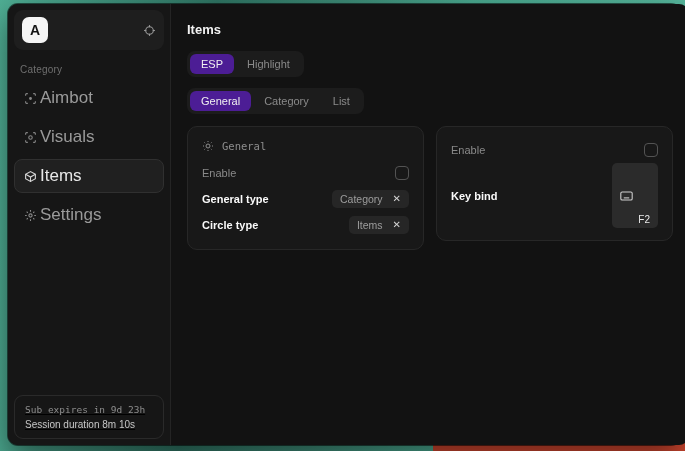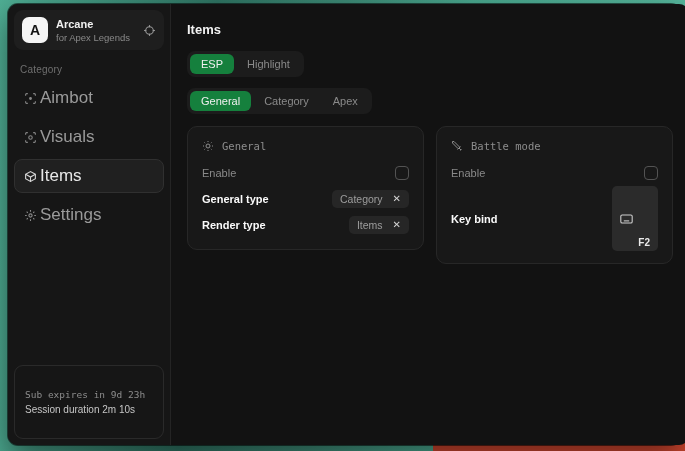--- a/index.html
+++ b/index.html
@@ -46,38 +46,38 @@
     border:1px solid transparent; border-radius:8px;
     color:#9a9a9a; font-size:17px; cursor:pointer;
   }
   .nav-item .ic { display:flex; color:#8a8a8a; }
   .nav-item.active { background:#202020; border-color:#303030; color:#e8e8e8; }
   .nav-item.active .ic { color:#d6d6d6; }
 
   .sb-spacer { flex:1; }
   .sb-footer {
     margin:0 6px; border:1px solid #2a2a2a; border-radius:9px;
-    padding:23px 10px; display:flex; flex-direction:column; gap:4px;
+    padding:8px 10px; display:flex; flex-direction:column; gap:4px;text-decoration:underline;
   }
   .sb-footer .l1 { font-family:"DejaVu Sans Mono", monospace; font-size:9.5px; color:#8d8d8d; }
   .sb-footer .l2 { font-size:10px; color:#c6c6c6; }
 
   
   .main { flex:1; padding:14px 16px; border-radius:0 10px 10px 0; background:#121212; }
   .page-title { font-size:13px; font-weight:700; color:#f2f2f2; margin:4px 0 14px; }
 
   .tab-group {
     display:flex; width:max-content; background:#1c1c1c;
     border-radius:8px; padding:3px; gap:2px; margin-bottom:11px;
   }
   .tab {
     padding:4px 11px; font-size:11px; color:#8a8a8a;
     border-radius:6px; cursor:pointer; white-space:nowrap;
   }
-  .tab.active { background:#15803d; color:#f0f0f0; }
+  .tab.active { background:#4c1d95; color:#f0f0f0; }
 
   .panels { display:flex; gap:12px; align-items:flex-start; margin-top:12px; }
   .panel {
     width:237px; background:#181818; border:1px solid #272727;
     border-radius:10px; padding:10px 14px 12px;
   }
   .panel-title {
     display:flex; align-items:center; gap:8px; color:#8d8d8d;
     font-family:"DejaVu Sans Mono", monospace; font-size:10.5px;
     margin:3px 0 8px;
@@ -95,40 +95,36 @@
   .chip {
     display:flex; align-items:center; gap:10px; background:#262626;
     border-radius:5px; padding:3px 8px; cursor:pointer;
   }
   .chip .chip-val { font-size:10.5px; color:#9d9d9d; }
   .chip .chip-x { font-size:10px; color:#d4d4d4; cursor:pointer; line-height:1; }
   .keychip {
     display:flex; align-items:center; gap:5px; background:#2b2b2b;
     border-radius:5px; padding:3px 8px; cursor:pointer;
   }
-  .keychip .key-val { font-size:10px; font-weight:700; color:#e9e9e9;margin-top:48px; }
+  .keychip .key-val { font-size:10px; font-weight:400; color:#e9e9e9;margin-top:48px; }
   .keychip .ic { display:flex; color:#cfcfcf; }
 
   svg { display:block; }
 </style>
 </head>
 <body>
 
 <div class="bg-red-right"></div>
 <div class="bg-red-bottom"></div>
 
 <div class="window">
 
   <div class="sidebar">
     <div class="brand-card">
       <div class="brand-logo">A</div>
-      <div class="brand-text">
-        <span class="brand-title">Arcane</span>
-        <span class="brand-sub">for Apex Legends</span>
-      </div>
       <span class="brand-target">
         <svg width="13" height="13" viewBox="0 0 24 24" fill="none" stroke="currentColor" stroke-width="2">
           <circle cx="12" cy="12" r="7"></circle>
             <line x1="12" y1="2" x2="12" y2="6"></line>
             <line x1="12" y1="18" x2="12" y2="22"></line>
           <line x1="2" y1="12" x2="6" y2="12"></line>
             <line x1="18" y1="12" x2="22" y2="12"></line>
         </svg>
       </span>
     </div>
@@ -178,36 +174,36 @@
           </svg>
         </span>
         <span>Settings</span>
       </div>
     </div>
 
     <div class="sb-spacer"></div>
 
     <div class="sb-footer">
       <span class="l1">Sub expires in 9d 23h</span>
-      <span class="l2">Session duration 2m 10s</span>
+      <span class="l2">Session duration 8m 10s</span>
     </div>
   </div>
 
   <div class="main">
     <div class="page-title">Items</div>
 
     <div class="tab-group">
       <div class="tab active">ESP</div>
       <div class="tab">Highlight</div>
     </div>
 
     <div class="tab-group">
       <div class="tab active">General</div>
       <div class="tab">Category</div>
-      <div class="tab">Apex</div>
+      <div class="tab">List</div>
     </div>
 
     <div class="panels">
 
       <div class="panel">
         <div class="panel-title">
           <span class="ic">
             <svg width="12" height="12" viewBox="0 0 24 24" fill="none" stroke="currentColor" stroke-width="2">
               <circle cx="12" cy="12" r="4"></circle>
               <path d="M12 2v2M12 20v2M2 12h2M20 12h2M4.9 4.9l1.4 1.4M17.7 17.7l1.4 1.4M19.1 4.9l-1.4 1.4M6.3 17.7l-1.4 1.4"></path>
@@ -220,40 +216,29 @@
           <span class="checkbox"></span>
         </div>
         <div class="row">
           <span class="lbl-bright">General type</span>
           <span class="chip">
             <span class="chip-val">Category</span>
             <span class="chip-x">✕</span>
           </span>
         </div>
         <div class="row">
-          <span class="lbl-bright">Render type</span>
+          <span class="lbl-bright">Circle type</span>
           <span class="chip">
             <span class="chip-val">Items</span>
             <span class="chip-x">✕</span>
           </span>
         </div>
       </div>
 
       <div class="panel">
-        <div class="panel-title">
-          <span class="ic">
-            <svg width="12" height="12" viewBox="0 0 24 24" fill="none" stroke="currentColor" stroke-width="2">
-              <path d="M14.5 17.5L3 6V3h3l11.5 11.5"></path>
-              <path d="M13 19l6-6"></path>
-                <path d="M16 16l4 4"></path>
-                <path d="M19 21l2-2"></path>
-            </svg>
-          </span>
-          <span>Battle mode</span>
-        </div>
         <div class="row">
           <span class="lbl-dim">Enable</span>
           <span class="checkbox"></span>
         </div>
         <div class="row">
           <span class="lbl-bright">Key bind</span>
           <span class="keychip">
             <span class="ic">
               <svg width="13" height="10" viewBox="0 0 24 18" fill="none" stroke="currentColor" stroke-width="2">
                 <rect x="1.5" y="1.5" width="21" height="15" rx="2.5"></rect>

